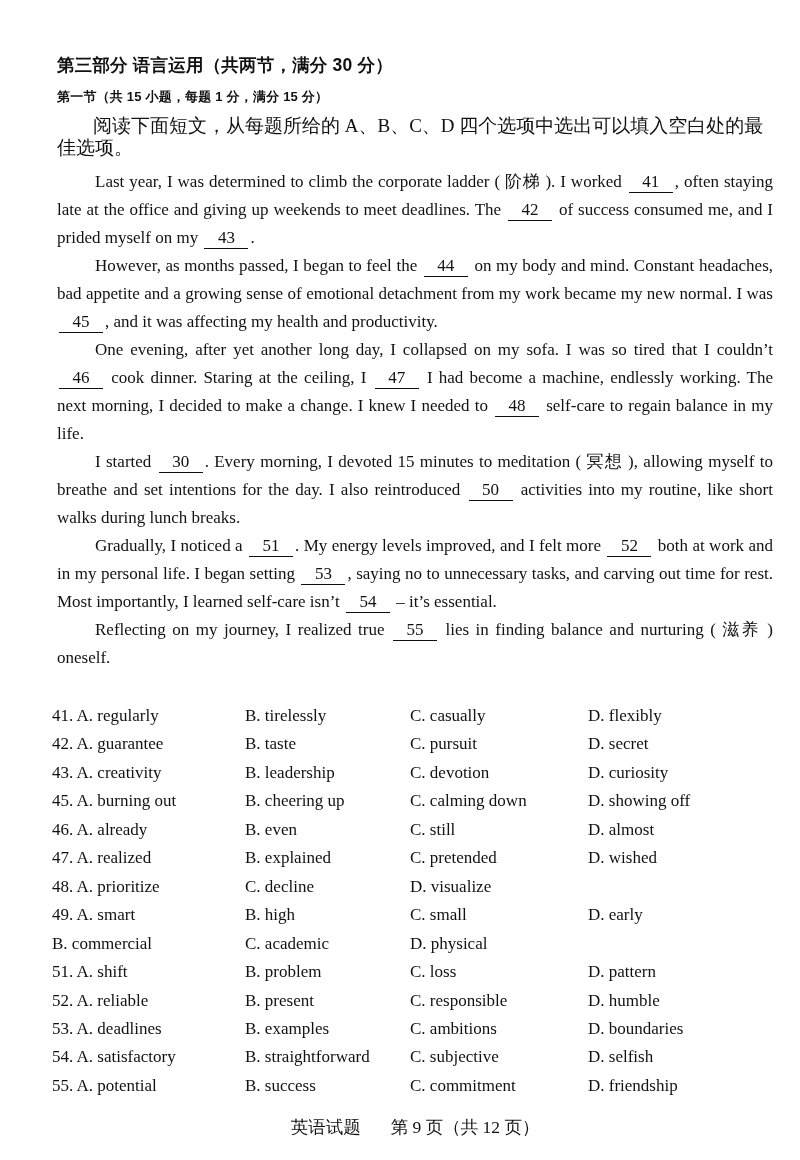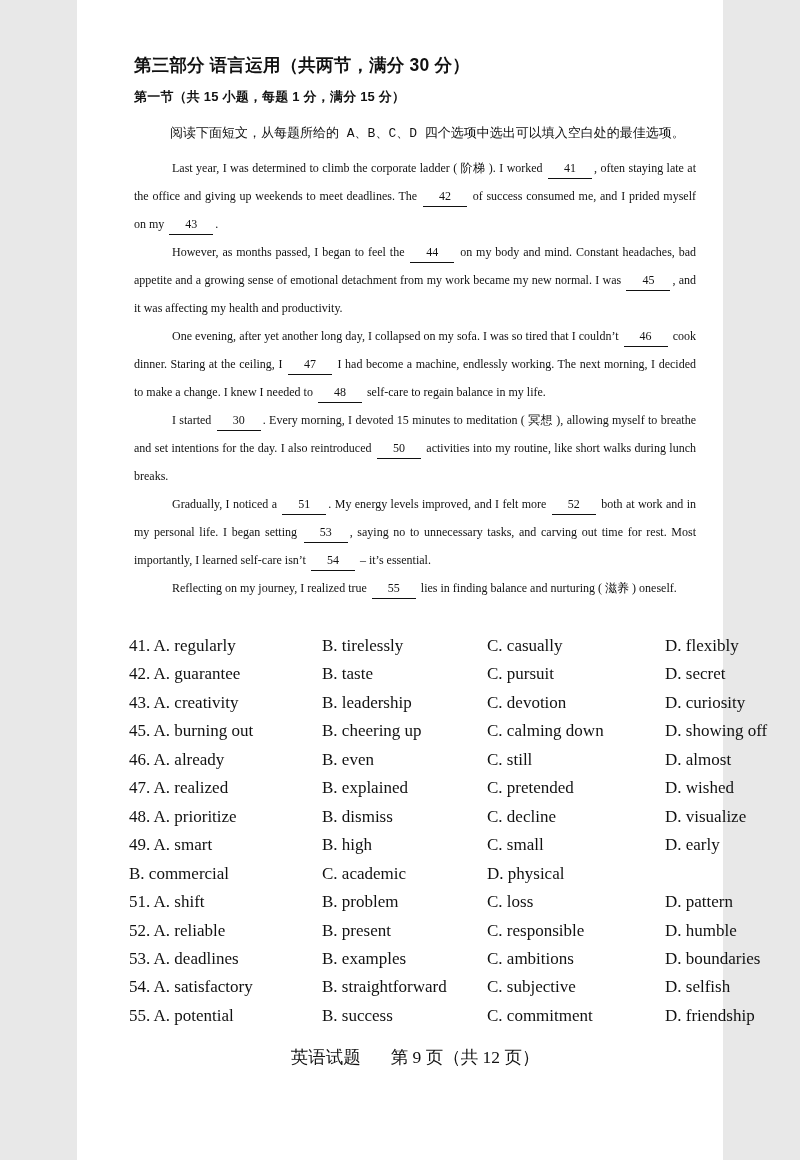--- a/index.html
+++ b/index.html
@@ -1,18 +1,18 @@
 <!DOCTYPE html>
 <html><head>
 <meta charset="utf-8">
 <style>
   html,body { margin:0; padding:0; background:#e8e8e8; }
   .page {
     position: relative;
-    width: 646px; height: 1160px;
+    width: 800px; height: 1160px;
     margin: 0 auto;
     background: #ffffff;
     box-sizing: border-box;
     padding: 55px 27px 0 57px;
     color: #111;
     font-family: "Liberation Serif", serif;
   }
   .part-title {
     font-family: "Liberation Sans", sans-serif;
     font-weight: 700;
@@ -22,29 +22,28 @@
   }
   .section-title {
     font-family: "Liberation Sans", sans-serif;
     font-weight: 700;
     font-size: 13px;
     line-height: 21px;
     margin-top: 10px;
     letter-spacing: 0.2px;
   }
   .instruction {
-    font-size: 13px;
+    font-size: 19px;
     line-height: 22px;
-    margin-top: 16px;
+    margin-top: 8px;
     text-indent: 36px;
-    font-family: Liberation Mono, monospace;
   }
   .passage { margin-top: 9px; }
   .para {
-    font-size: 12px;
+    font-size: 17px;
     line-height: 28px;
     text-align: justify;
     text-indent: 38px;
     margin: 0;
   }
   .blank {
     display: inline-block;
     min-width: 44px;
     text-align: center;
     text-indent: 0;
@@ -120,21 +119,20 @@
         <span>D. almost</span>
       </div>
       <div class="opt-row">
         <span>47. A. realized</span>
         <span>B. explained</span>
         <span>C. pretended</span>
         <span>D. wished</span>
       </div>
       <div class="opt-row">
         <span>48. A. prioritize</span>
-        <span>B. dismiss</span>
         <span>C. decline</span>
         <span>D. visualize</span>
       </div>
       <div class="opt-row">
         <span>49. A. smart</span>
         <span>B. high</span>
         <span>C. small</span>
         <span>D. early</span>
       </div>
       <div class="opt-row">

